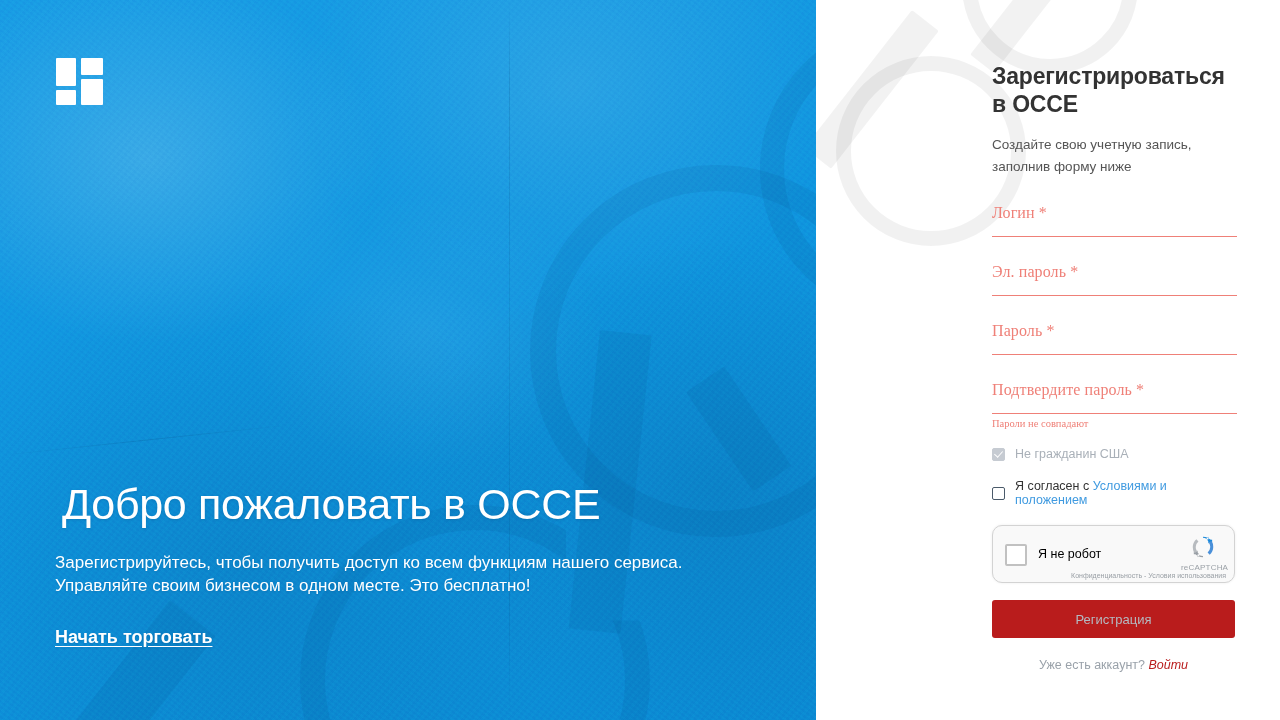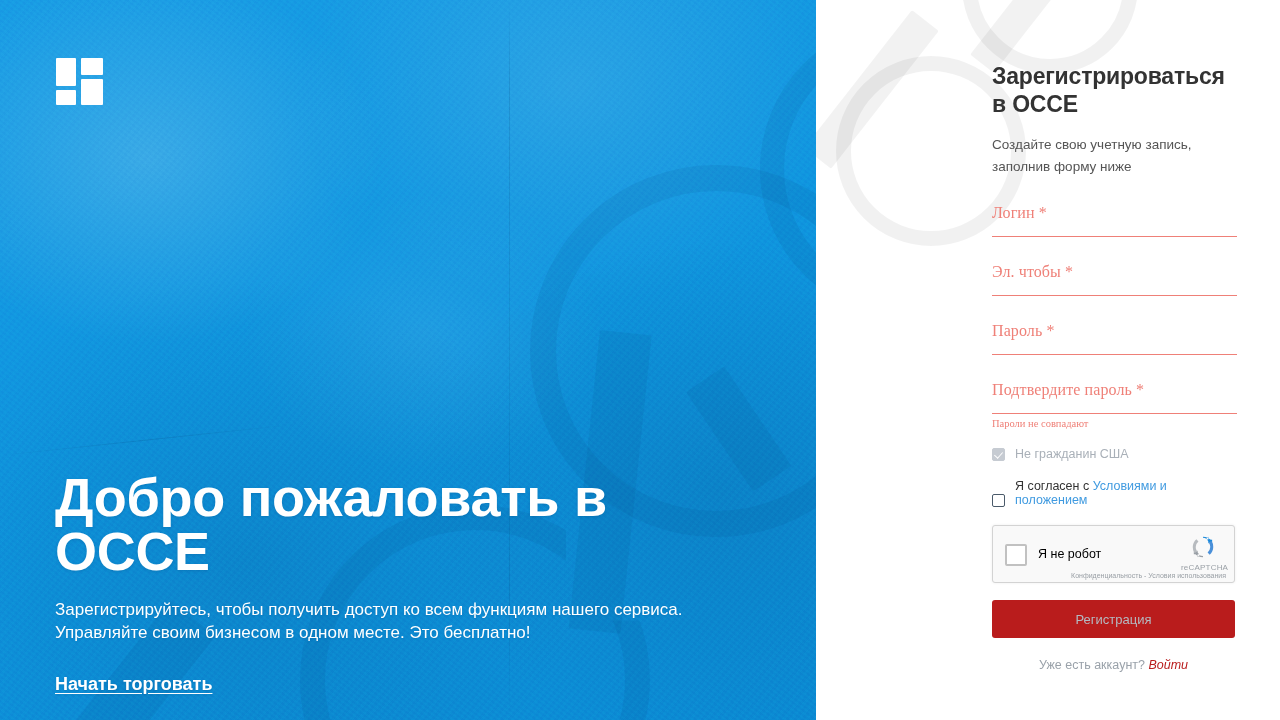--- a/index.html
+++ b/index.html
@@ -119,24 +119,24 @@
   .logo .lg-br { left: 25px; top: 21px; width: 22px; height: 26px; }
 
   
   .hero-copy {
     position: absolute;
     left: 55px;
     top: 470px;
     width: 700px;
   }
   .hero-title {
-    margin: 0;
-    font-size: 54px;
+    margin: 7px;
+    font-size: 43px;
     line-height: 54px;
-    font-weight: bold;
+    font-weight: normal;
     color: #ffffff;
     letter-spacing: -0.3px;
     text-shadow: 0 1px 3px rgba(0,50,95,.18);
   }
   .hero-sub {
     margin: 20px 0 0 0;
     font-size: 17px;
     line-height: 23px;
     color: #ffffff;
     max-width: 660px;
@@ -219,21 +219,21 @@
   .field-error {
     margin-top: 4px;
     font-family: "Liberation Serif", serif;
     font-size: 10.5px;
     color: #ef8078;
   }
 
   
   .cb-row {
     display: flex;
-    align-items: flex-end;
+    align-items: center;
     margin-top: 18px;
   }
   .cb-box {
     width: 13px;
     height: 13px;
     border-radius: 2px;
     box-sizing: border-box;
     flex: 0 0 auto;
     margin-right: 10px;
     position: relative;
@@ -267,21 +267,21 @@
     cursor: pointer;
   }
 
   
   .recaptcha {
     margin-top: 18px;
     width: 243px;
     height: 58px;
     box-sizing: border-box;
     border: 1px solid #d3d3d3;
-    border-radius: 3px;
+    border-radius: 10px;
     background: #f9f9f9;
     box-shadow: 0 0 3px rgba(0,0,0,.07);
     position: relative;
   }
   .rc-box {
     position: absolute;
     left: 12px;
     top: 18px;
     width: 22px;
     height: 22px;
@@ -395,21 +395,21 @@
       <p class="form-desc">Создайте свою учетную запись, заполнив форму ниже</p>
 
       
       <div class="field">
         <span class="field-label">Логин *</span>
         <input class="field-input" type="text" placeholder="" style="">
       </div>
 
       
       <div class="field">
-        <span class="field-label">Эл. чтобы *</span>
+        <span class="field-label">Эл. пароль *</span>
         <input class="field-input" type="text" placeholder="" style="">
       </div>
 
       
       <div class="field">
         <span class="field-label">Пароль *</span>
         <input class="field-input" type="password" placeholder="" style="">
       </div>
 
       

